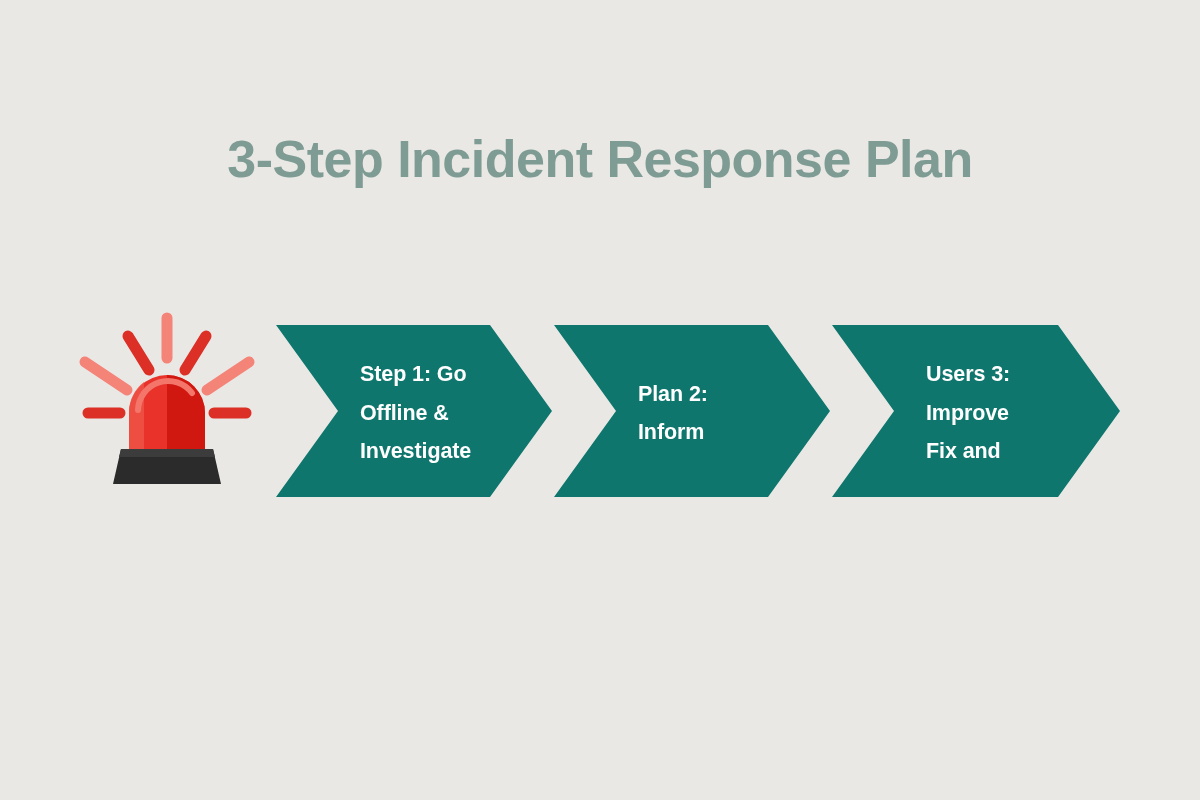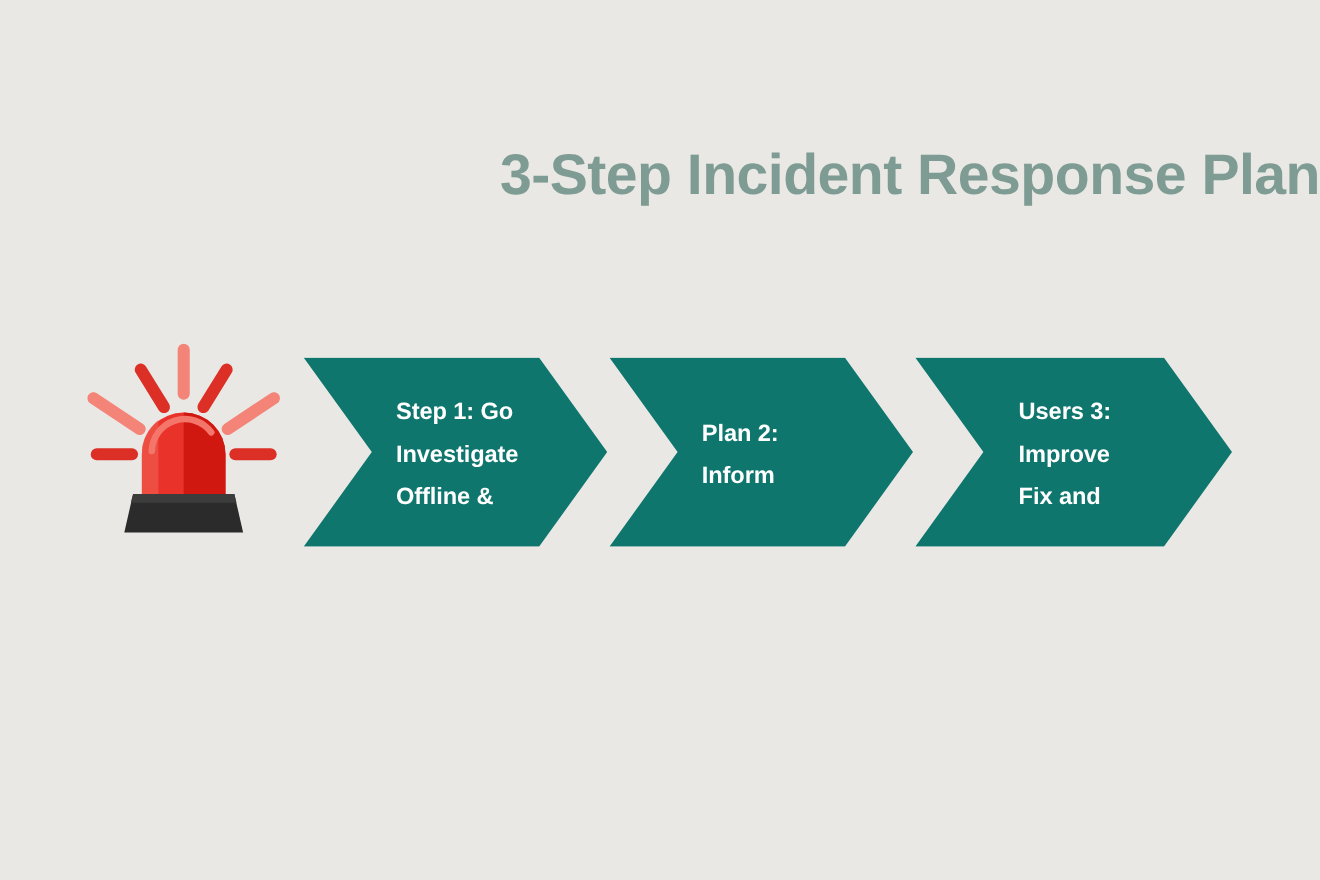--- a/index.html
+++ b/index.html
@@ -18,21 +18,21 @@
     height: 800px;
     background: #e9e8e5;
   }
 
   
   #page-title {
     position: absolute;
     left: 0;
     top: 131px;
     width: 1200px;
-    text-align: right;
+    text-align: center;
     font-size: 52px;
     font-weight: bold;
     letter-spacing: -0.5px;
     color: #7e9c93;
     line-height: 1.1;
     white-space: nowrap;
   }
 
   
   #siren-icon {
@@ -128,22 +128,22 @@
       <path d="M41 172 L49 137 L141 137 L149 172 Z" fill="#2b2b2b"></path>
       <path d="M49 137 L141 137 L143 145 L47 145 Z" fill="#3c3c3c"></path>
     </svg>
   </div>
 
   <div id="flow">
 
     <div class="chevron step-1">
       <div class="chevron-label">
         <span>Step 1: Go</span>
+        <span>Offline &amp;</span>
         <span>Investigate</span>
-        <span>Offline &amp;</span>
       </div>
     </div>
 
     <div class="chevron step-2">
       <div class="chevron-label">
         <span>Plan 2:</span>
         <span>Inform</span>
       </div>
     </div>
 

